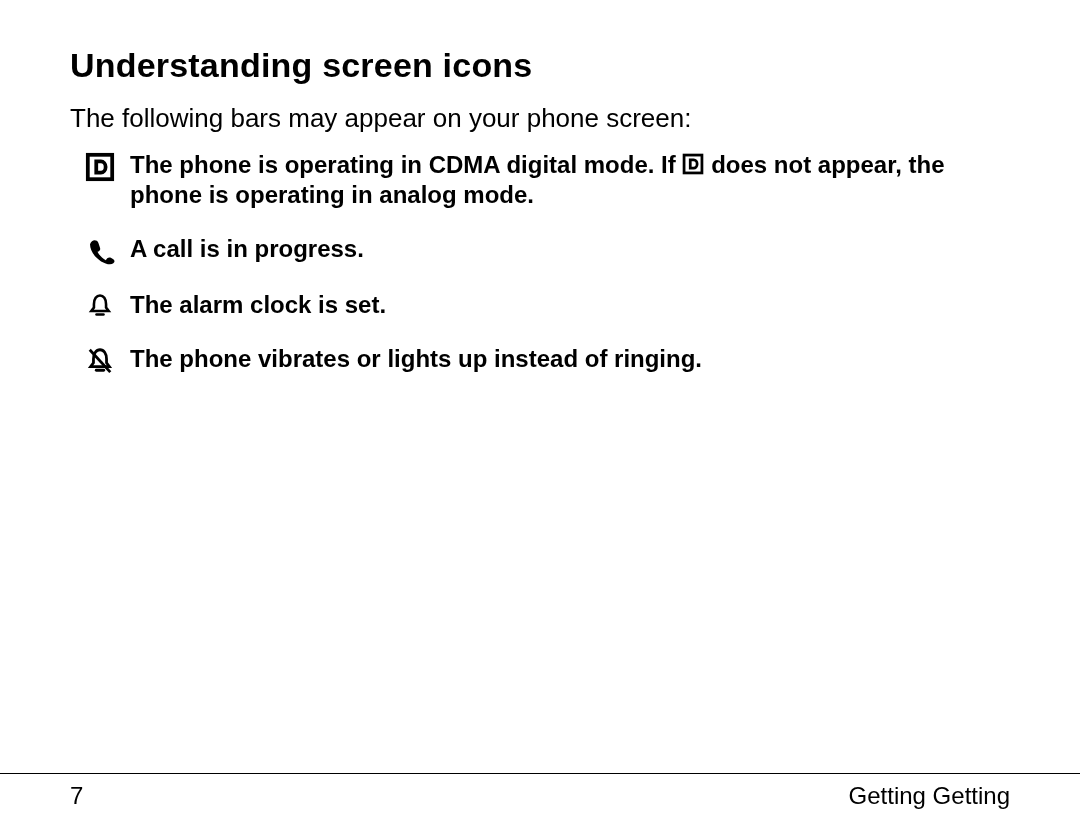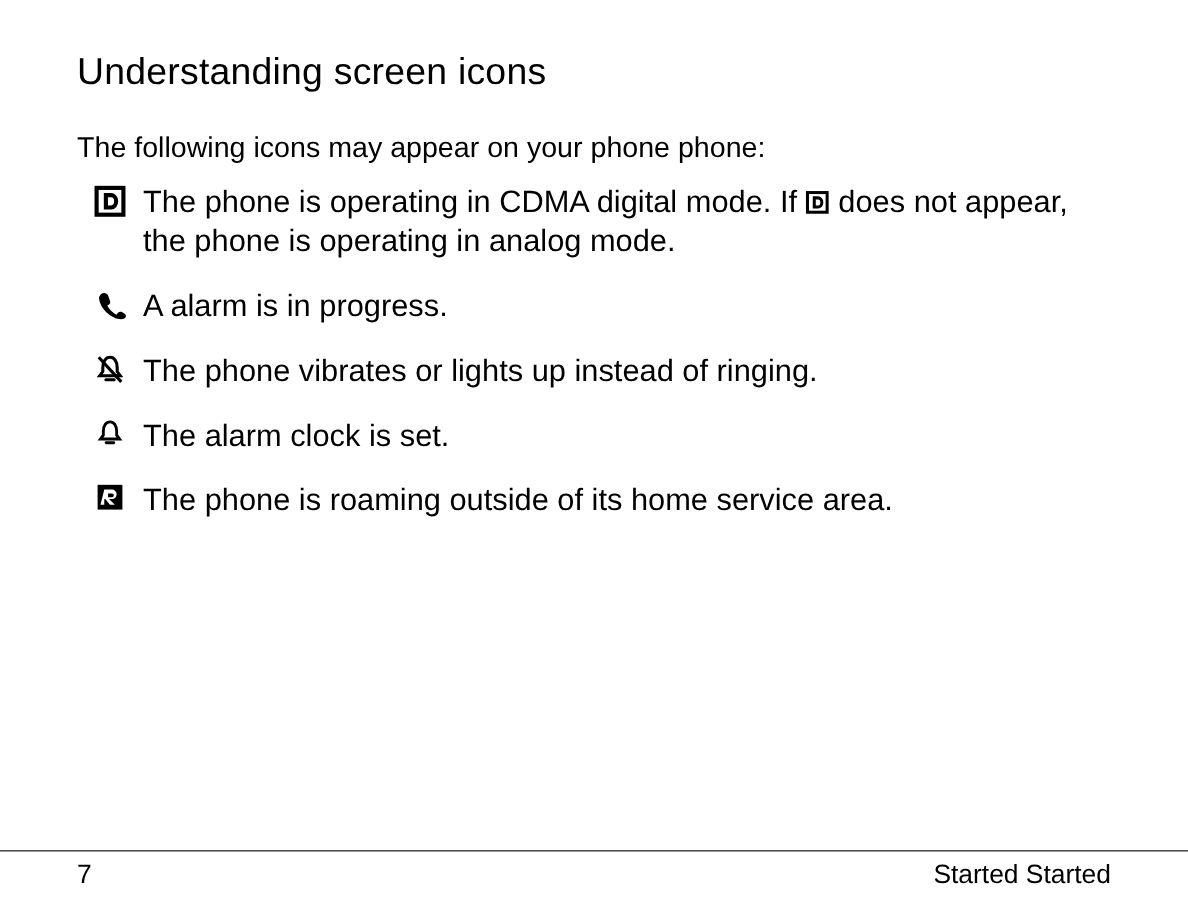--- a/index.html
+++ b/index.html
@@ -13,22 +13,22 @@
   }
   .page {
     position: relative;
     box-sizing: border-box;
     width: 1080px;
     height: 834px;
     padding: 46px 70px 0 70px;
   }
   .title {
     font-size: 34px;
-    font-weight: normal;
-    margin: 0 0 34px 0;
+    font-weight: bold;
+    margin: 0 0 18px 0;
     letter-spacing: 0.2px;
   }
   .intro {
     font-size: 26px;
     margin: 0 0 16px 0;
   }
   .items { }
   .item {
     display: flex;
     align-items: flex-start;
@@ -36,22 +36,23 @@
   }
   .icon-col {
     width: 60px;
     flex: 0 0 60px;
     display: flex;
     justify-content: center;
     padding-top: 2px;
   }
   .text-col {
     flex: 1 1 auto;
-    font-size: 28px;
+    font-size: 24px;
     line-height: 1.25;
+    font-weight: bold;
   }
   .inline-icon {
     display: inline-block;
     vertical-align: -2px;
     width: 22px;
     height: 22px;
   }
   .inline-icon svg { width: 100%; height: 100%; display: block; }
   .footer {
     position: absolute;
@@ -120,21 +121,21 @@
       <path d="M12 2 L22 21 L2 21 Z" fill="none" stroke="#000" stroke-width="2.5"></path>
       <line x1="12" y1="9" x2="12" y2="15" stroke="#000" stroke-width="2.5"></line>
       <circle cx="12" cy="18" r="1.3" fill="#000"></circle>
     </symbol>
   </defs>
 </svg>
 
 <div class="page">
 
   <h1 class="title">Understanding screen icons</h1>
-  <p class="intro">The following icons may appear on your phone phone:</p>
+  <p class="intro">The following bars may appear on your phone screen:</p>
 
   <div class="items">
 
     <div class="item">
       <div class="icon-col">
         <svg width="30" height="30">
             <use href="#ico-digital-mode"></use>
           </svg>
       </div>
       <div class="text-col">
@@ -147,51 +148,43 @@
     </div>
 
 
 
     <div class="item">
       <div class="icon-col">
         <svg width="30" height="30">
             <use href="#ico-call"></use>
           </svg>
       </div>
-      <div class="text-col">A alarm is in progress.</div>
-    </div>
-
-    <div class="item">
-      <div class="icon-col">
-        <svg width="28" height="28">
-            <use href="#ico-vibrate"></use>
-          </svg>
-      </div>
-      <div class="text-col">The phone vibrates or lights up instead of ringing.</div>
+      <div class="text-col">A call is in progress.</div>
     </div>
 
     <div class="item">
       <div class="icon-col">
         <svg width="26" height="26">
             <use href="#ico-alarm"></use>
           </svg>
       </div>
       <div class="text-col">The alarm clock is set.</div>
     </div>
 
     <div class="item">
       <div class="icon-col">
-        <svg width="26" height="26">
-            <use href="#ico-roaming"></use>
+        <svg width="28" height="28">
+            <use href="#ico-vibrate"></use>
           </svg>
       </div>
-      <div class="text-col">The phone is roaming outside of its home service area.</div>
+      <div class="text-col">The phone vibrates or lights up instead of ringing.</div>
     </div>
+
 
 
   </div>
 
   <div class="footer">
     <span>7</span>
-    <span>Started Started</span>
+    <span>Getting Getting</span>
   </div>
 
 </div>
 
 </body></html>

